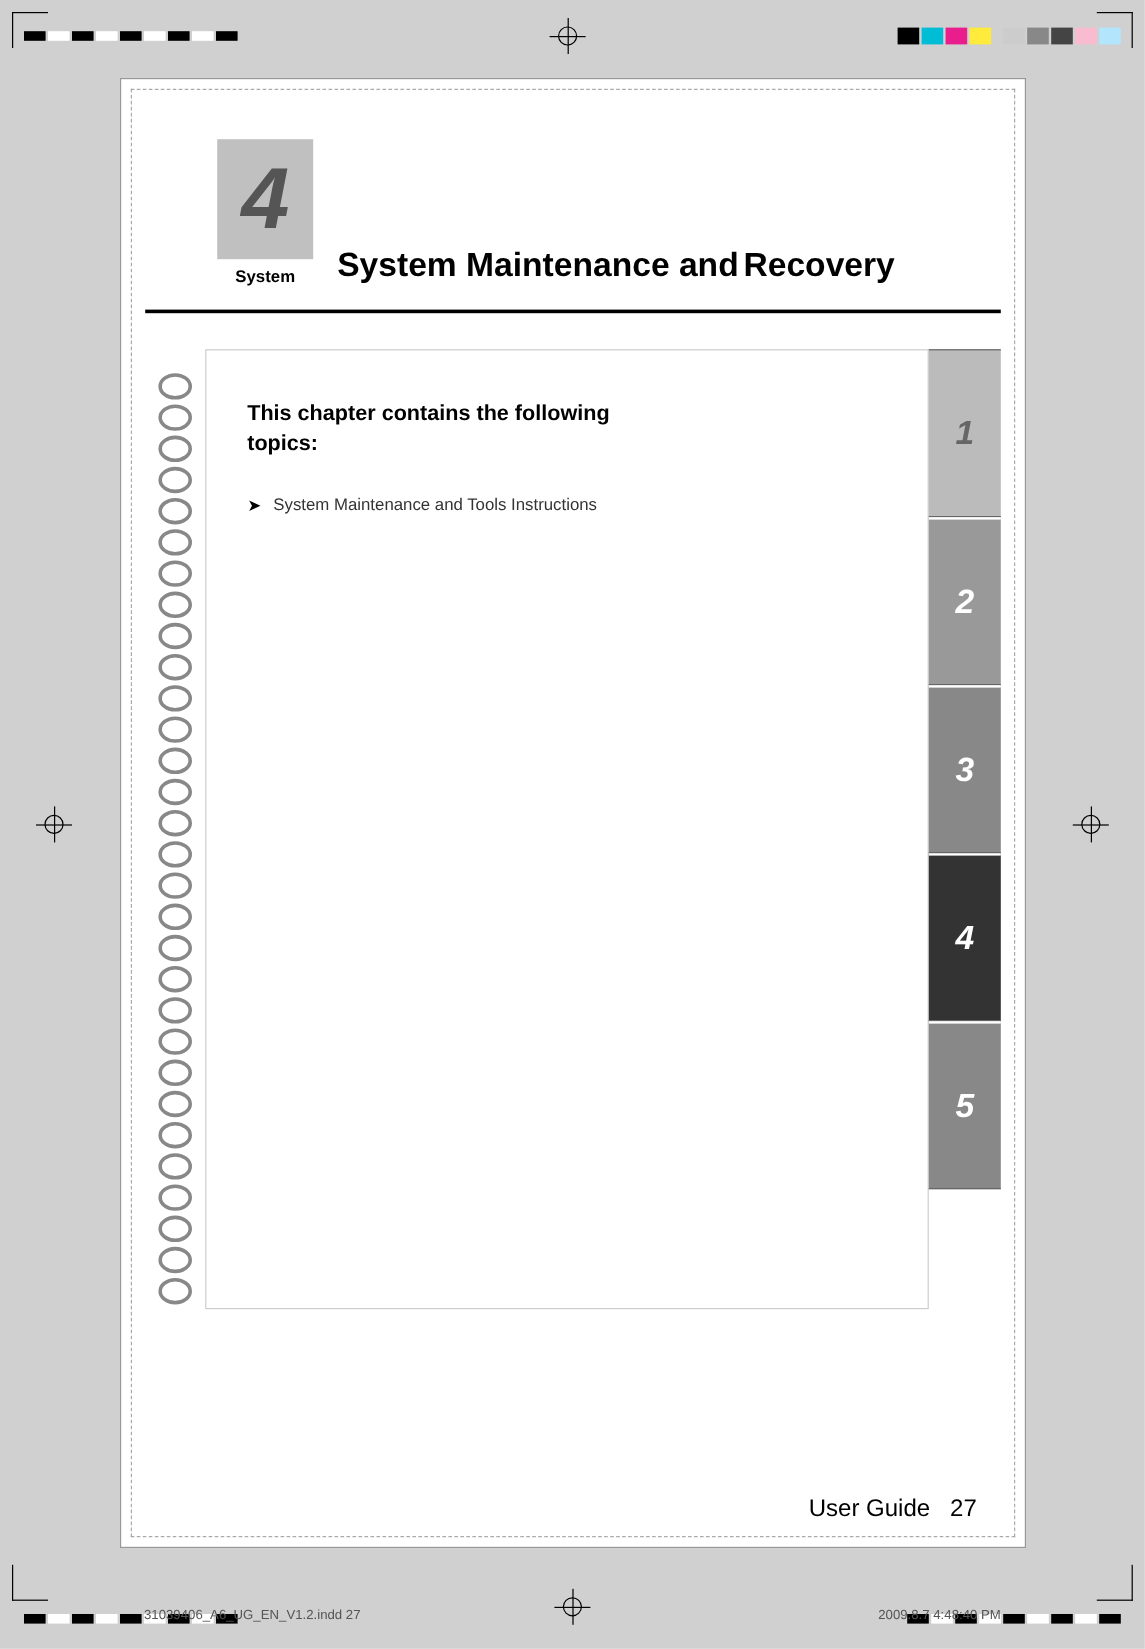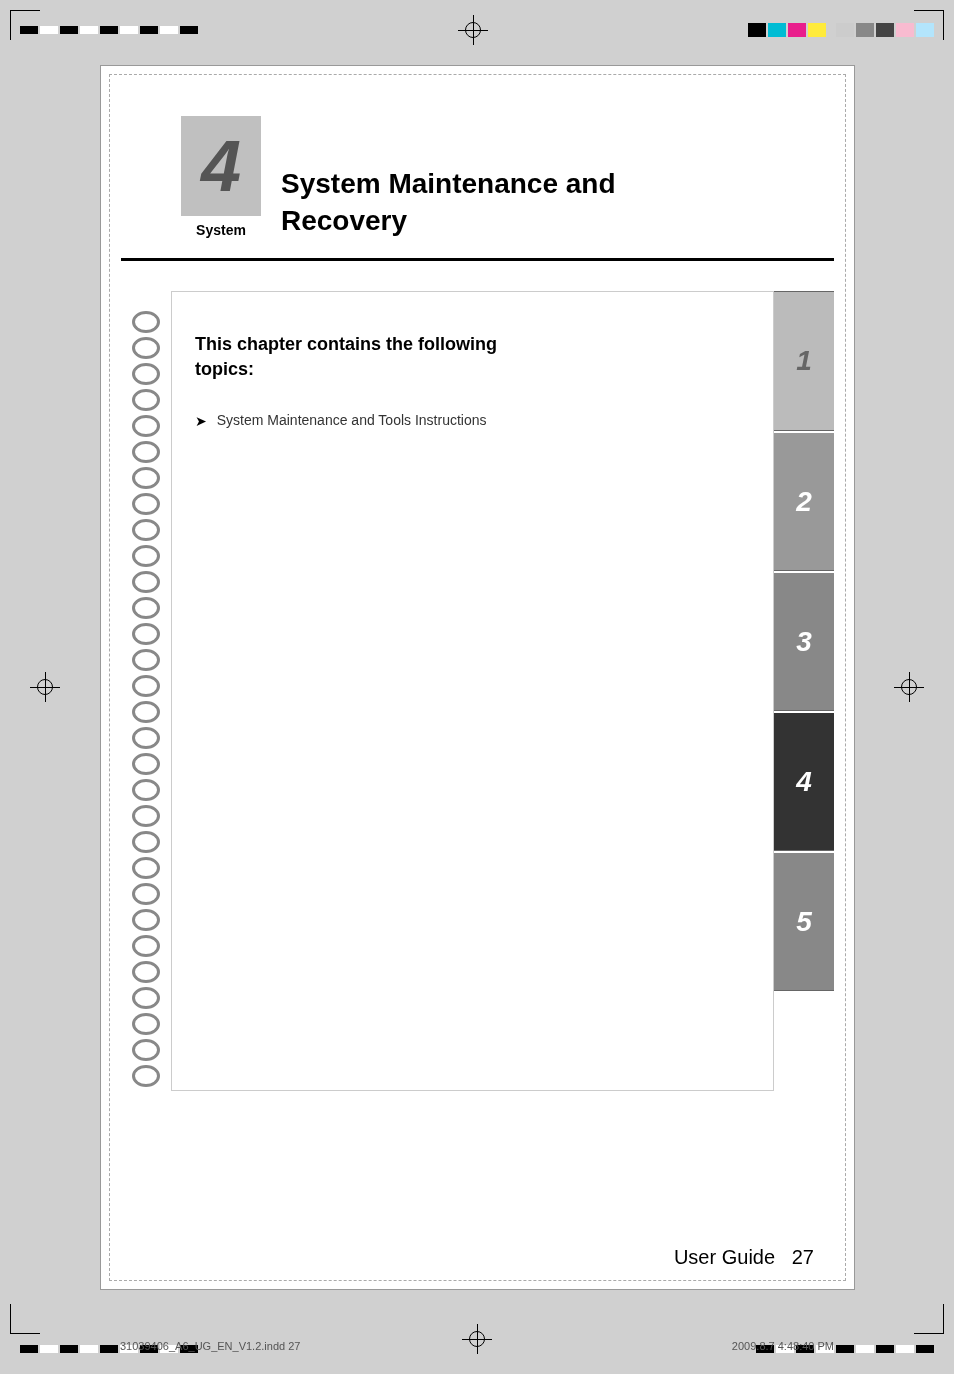--- a/index.html
+++ b/index.html
@@ -149,21 +149,21 @@
     .chapter-number-italic {
       font-size: 72px;
       font-style: italic;
       font-weight: bold;
       color: #555;
       line-height: 1;
     }
 
     .chapter-label-title {
       display: flex;
-      flex-direction: column;
+      flex-direction: row;
       gap: 4px;
     }
 
     .chapter-label {
       font-size: 14px;
       font-weight: bold;
       color: #000;
       text-align: center;
       width: 80px;
       margin-top: 6px;
@@ -202,21 +202,21 @@
       border-radius: 50%;
       background: transparent;
       position: relative;
     }
 
     
     .notebook-content {
       flex: 1;
       background: #fff;
       border: 1px solid #ccc;
-      padding: 40px 23px;
+      padding: 40px 34px;
       position: relative;
     }
 
     .notebook-intro {
       font-size: 18px;
       font-weight: bold;
       color: #000;
       margin-bottom: 30px;
       line-height: 1.4;
     }

